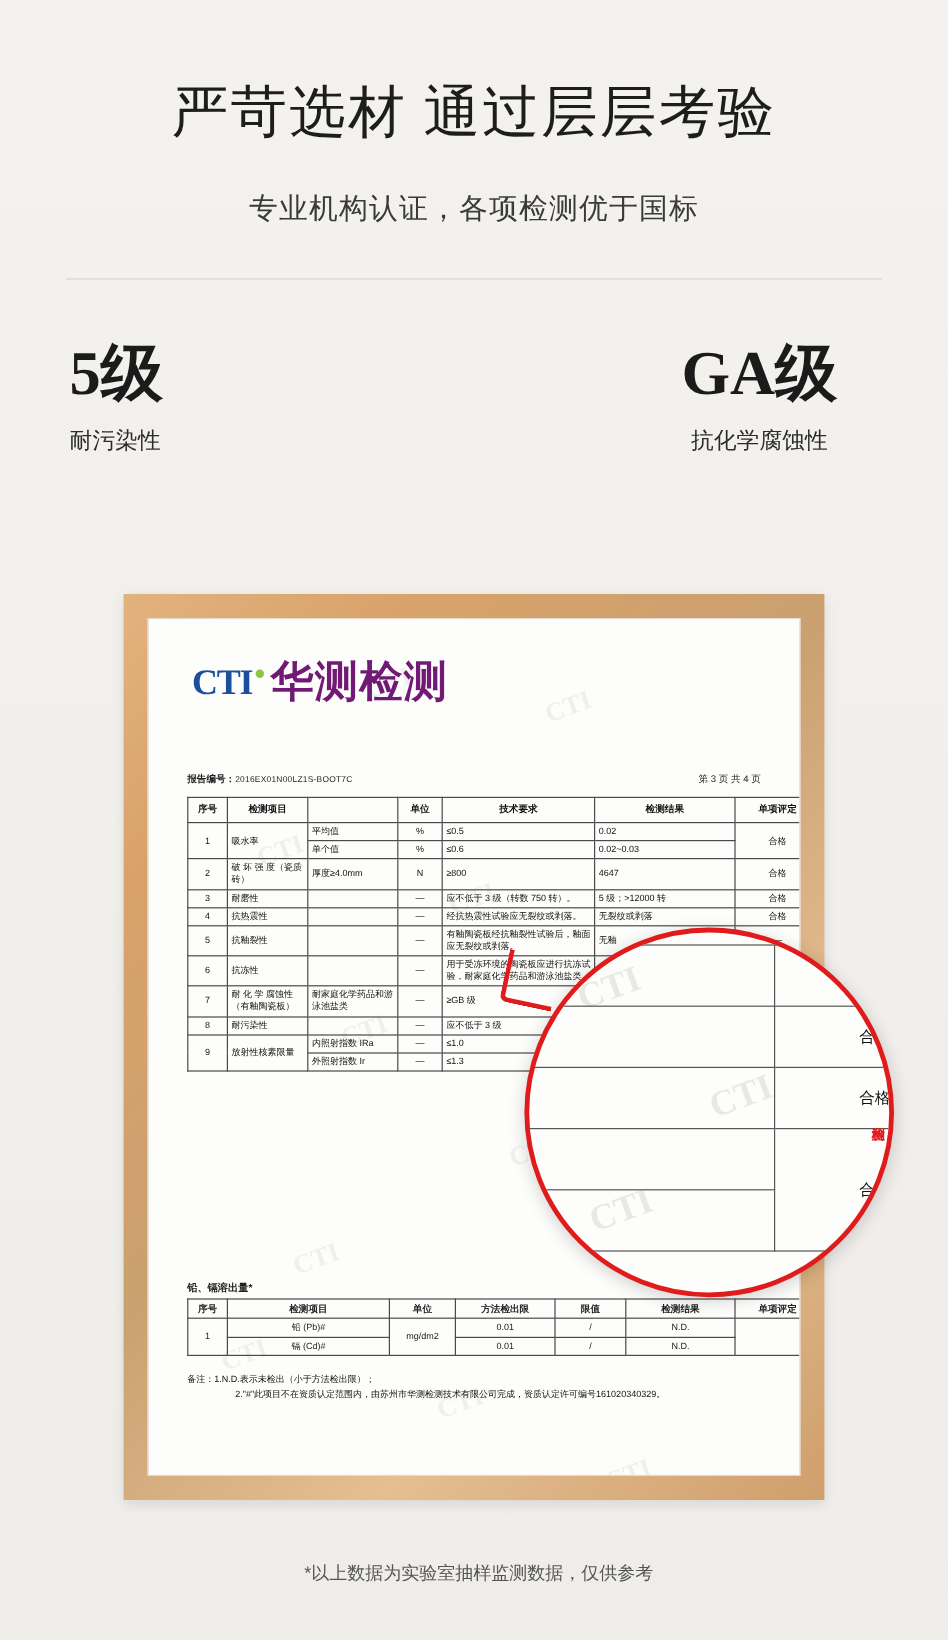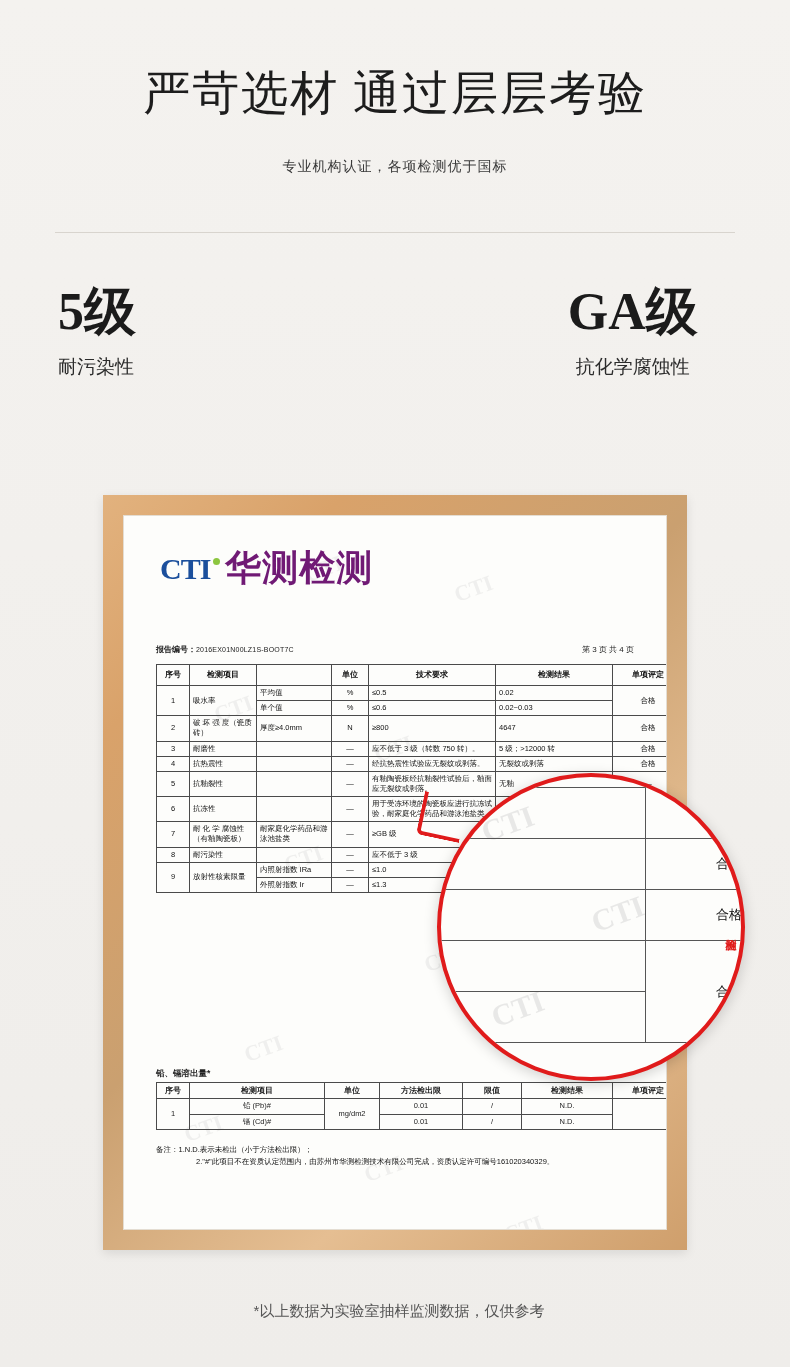--- a/index.html
+++ b/index.html
@@ -34,21 +34,21 @@
     letter-spacing: 2px;
     color: #1d1d1d;
     font-family: "Liberation Serif", serif;
   }
   .hero-sub {
     position: absolute;
     top: 158px;
     left: 0;
     width: 790px;
     text-align: center;
-    font-size: 14px;
+    font-size: 24px;
     letter-spacing: 1px;
     color: #3a3a3a;
   }
   .divider {
     position: absolute;
     top: 232px;
     left: 55px;
     width: 680px;
     height: 1px;
     background: #d8d4ce;

